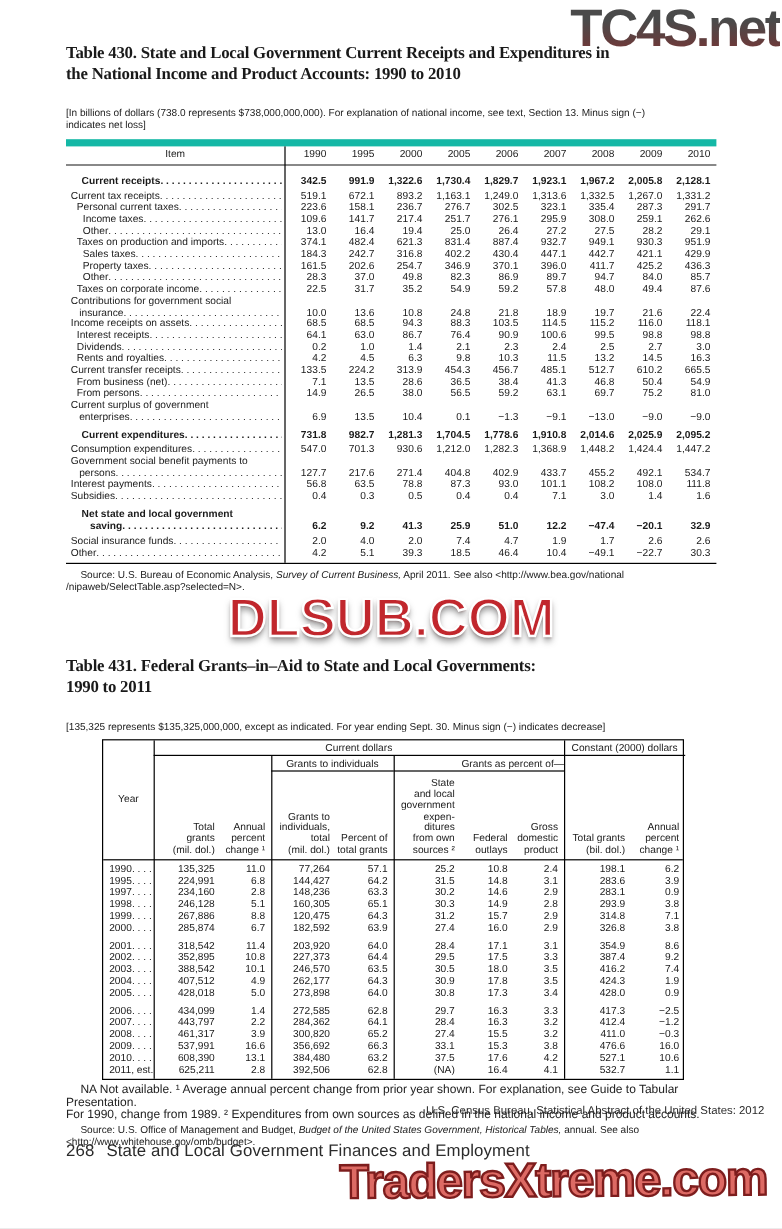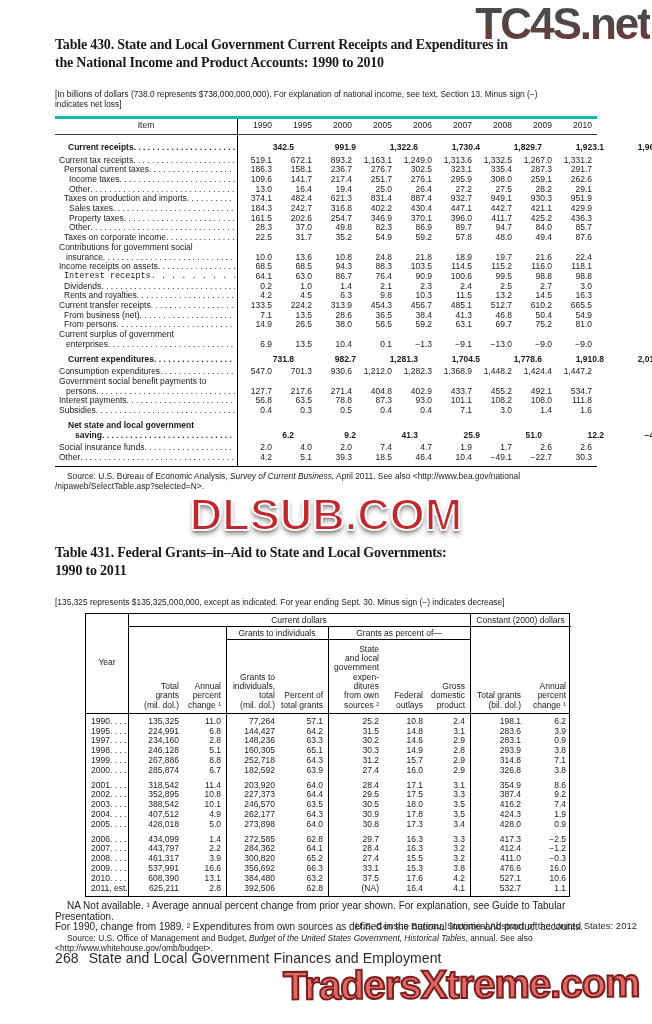--- a/index.html
+++ b/index.html
@@ -41,30 +41,30 @@
     font-size:14px; line-height:17.5px; letter-spacing:-0.2px;
     white-space:pre-line; width:566px;
   }
   .tbl-note { font-size:8.4px; line-height:10.4px; margin-top:18px; white-space:pre-line; width:560px; color:#222; }
   .src { font-size:8.4px; line-height:10.4px; margin-top:4px; text-indent:12px; width:548px; overflow-wrap:anywhere; color:#222; }
   .src i { font-style:italic; }
   .fnotes { font-size:10px; line-height:10.4px; margin-top:4px; text-indent:12px; white-space:pre-line; width:548px; color:#222; }
 
   
   .t430 { position:relative; width:542px; margin-top:6px;
-          border-top:3px solid #14b8a6; border-bottom:1px solid #000;
+          border-top:6px solid #14b8a6; border-bottom:1px solid #000;
           font-size:8.5px; line-height:9.7px; }
   .t430 .vline { position:absolute; left:182px; top:0; bottom:0; width:0; border-left:0.9px solid #000; }
   .t430-hrow { display:grid; grid-template-columns:182px repeat(9,40px);
                height:16px; align-items:center; border-bottom:1.7px solid #3a3a3a; }
   .t430-hrow .item-h { text-align:center; }
   .t430-hrow .yr { text-align:right; padding-right:5px; }
   .t430-body { padding:3px 0 3px; }
   .t430-row { display:grid; grid-template-columns:182px repeat(9,40px); align-items:end; }
-  .t430-row.bold { font-weight:bold; margin:5px 0 3px;gap:22px; }
+  .t430-row.bold { font-weight:bold; margin:5px 0 3px; }
   .t430-val { text-align:right; padding-right:5px; }
   .t430-label { padding-right:2px; overflow:hidden; }
   .lbl-line.with-leader { display:flex; min-width:0; }
   .lbl-text { white-space:nowrap; }
   .leader { flex:1; min-width:0; overflow:hidden; white-space:nowrap; }
   .leader::after { content:" . . . . . . . . . . . . . . . . . . . . . . . . . . . . . . . . . . . . . . . . . . . . . ."; }
 
   
   .t431-wrap { margin-top:5px; }
   .t431 { position:relative; width:485px; margin-left:30px; border:1px solid #000;
@@ -75,21 +75,21 @@
   .t431 .vl3 { left:242px; top:13px; bottom:0; }
   .t431 .vl4 { left:384px; top:0; bottom:0; }
   .t431-head { position:relative; height:100px; border-bottom:0.9px solid #000; }
   .hd-year { position:absolute; left:0; top:0; width:42px; height:100%;
              display:flex; align-items:center; justify-content:center; }
   .sp { position:absolute; height:13px; line-height:12px; text-align:center;
         border-bottom:0.9px solid #000; }
   .sp-current { left:42px; width:342px; top:0; }
   .sp-constant { left:384px; width:101px; top:0; }
   .sp-gti { left:140px; width:102px; top:13px; }
-  .sp-gap { left:242px; width:142px; top:13px; }
+  .sp-gap { left:242px; width:142px; top:13px;text-align:right; }
   .col-h { position:absolute; bottom:3px; text-align:right; padding-right:5px;
            white-space:pre-line; line-height:9.3px; }
   .hc2 { left:42px;  width:56px; } .hc3 { left:98px;  width:42px; }
   .hc4 { left:140px; width:54px; } .hc5 { left:194px; width:48px; }
   .hc6 { left:242px; width:56px; } .hc7 { left:298px; width:44px; }
   .hc8 { left:342px; width:42px; } .hc9 { left:384px; width:56px; }
   .hc10{ left:440px; width:45px; }
   .t431-body { padding:3px 0 3px; }
   .t431-row { display:grid; grid-template-columns:42px 56px 42px 54px 48px 56px 44px 42px 56px 45px; }
   .t431-row.group-start { margin-top:5px; }
@@ -168,21 +168,21 @@
             <div class="t430-val">1,267.0</div>
             <div class="t430-val">1,331.2</div>
           </div>
           <div class="t430-row">
             <div class="t430-label" style="padding-left: 9px;">
               <div class="lbl-line with-leader">
                 <span class="lbl-text">Personal current taxes</span>
                 <span class="leader"></span>
               </div>
             </div>
-            <div class="t430-val">186.3</div>
+            <div class="t430-val">223.6</div>
             <div class="t430-val">158.1</div>
             <div class="t430-val">236.7</div>
             <div class="t430-val">276.7</div>
             <div class="t430-val">302.5</div>
             <div class="t430-val">323.1</div>
             <div class="t430-val">335.4</div>
             <div class="t430-val">287.3</div>
             <div class="t430-val">291.7</div>
           </div>
           <div class="t430-row">
@@ -333,21 +333,21 @@
             <div class="t430-val">68.5</div>
             <div class="t430-val">94.3</div>
             <div class="t430-val">88.3</div>
             <div class="t430-val">103.5</div>
             <div class="t430-val">114.5</div>
             <div class="t430-val">115.2</div>
             <div class="t430-val">116.0</div>
             <div class="t430-val">118.1</div>
           </div>
           <div class="t430-row">
-            <div class="t430-label" style="padding-left: 9px; font-family: Liberation Mono, monospace;">
+            <div class="t430-label" style="padding-left: 9px;">
               <div class="lbl-line with-leader">
                 <span class="lbl-text">Interest receipts</span>
                 <span class="leader"></span>
               </div>
             </div>
             <div class="t430-val">64.1</div>
             <div class="t430-val">63.0</div>
             <div class="t430-val">86.7</div>
             <div class="t430-val">76.4</div>
             <div class="t430-val">90.9</div>
@@ -710,21 +710,21 @@
               <div class="val">293.9</div>
               <div class="val">3.8</div>
             </div>
             <div class="t431-row">
               <div class="year">
                 <span class="lbl-text">1999</span>
                 <span class="leader"></span>
               </div>
               <div class="val">267,886</div>
               <div class="val">8.8</div>
-              <div class="val">252,718</div>
+              <div class="val">120,475</div>
               <div class="val">64.3</div>
               <div class="val">31.2</div>
               <div class="val">15.7</div>
               <div class="val">2.9</div>
               <div class="val">314.8</div>
               <div class="val">7.1</div>
             </div>
             <div class="t431-row">
               <div class="year">
                 <span class="lbl-text">2000</span>

